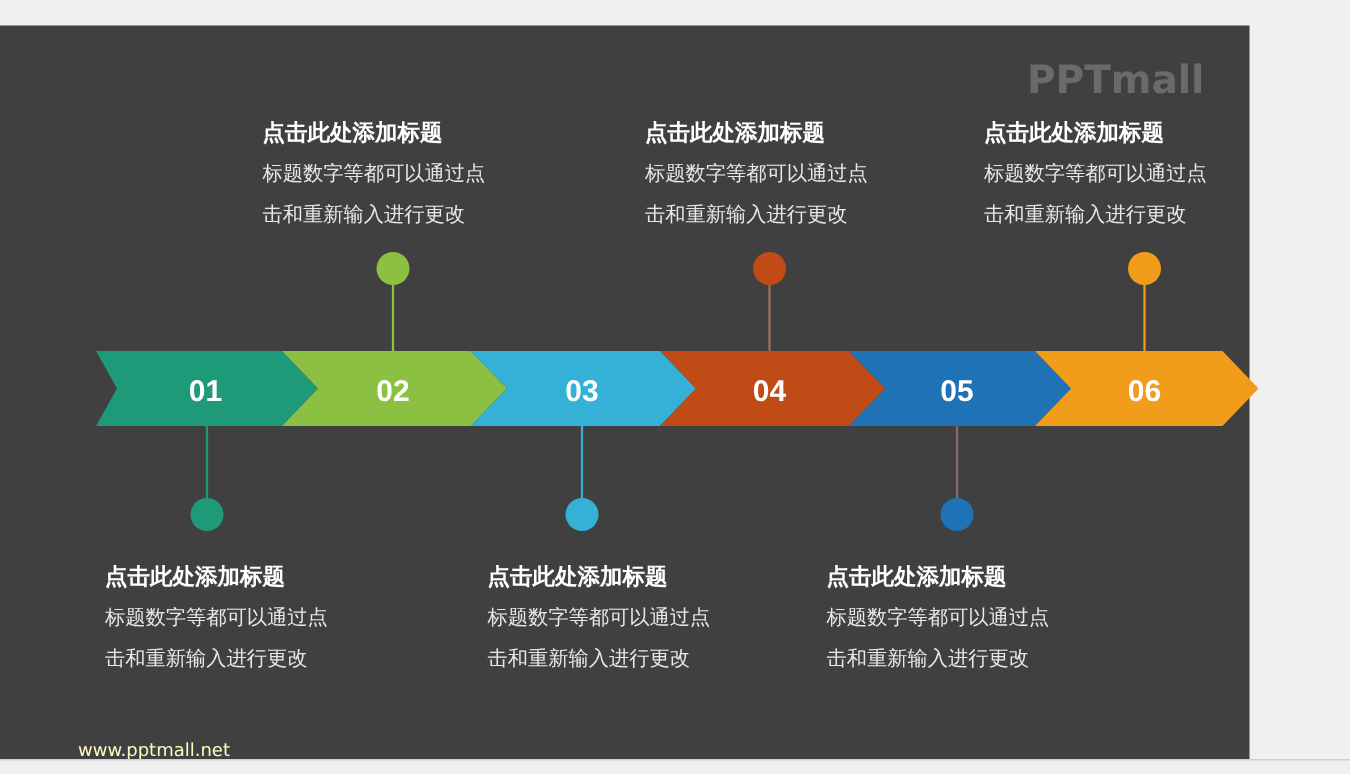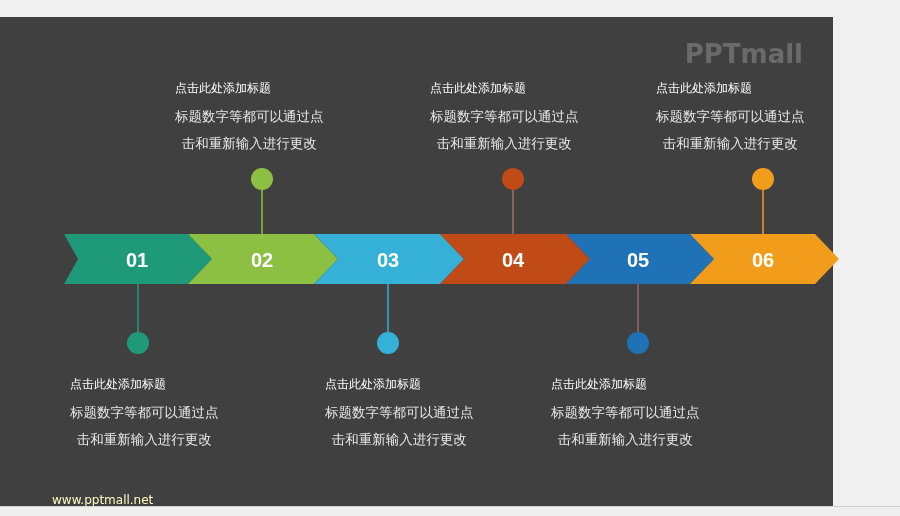--- a/index.html
+++ b/index.html
@@ -5,22 +5,22 @@
     * { margin: 0; padding: 0; box-sizing: border-box; }
     html, body { width: 900px; height: 516px; overflow: hidden; background: #f0f0f0; }
     body { font-family: "DejaVu Sans", "Liberation Sans", sans-serif; position: relative; }
     .slide { position: absolute; left: 0; top: 17px; width: 833px; height: 506px; background: #404040; }
     .bottom-strip { position: absolute; left: 0; top: 506px; width: 900px; height: 10px; background: #efefef; border-top: 1px solid #cfcfcf; }
     .logo { position: absolute; right: 30px; top: 22px; font-family: "DejaVu Sans", sans-serif; font-size: 26px; font-weight: bold; color: #6a6a6a; letter-spacing: 0px; }
     .footer { position: absolute; left: 52px; top: 476px; font-size: 12px; color: #fef9c3; }
     svg.timeline { position: absolute; left: 0; top: 0; }
     .seg-label { font-family: "Liberation Sans", sans-serif; font-weight: bold; font-size: 20px; fill: #ffffff; }
     .textblock { position: absolute; color: #ffffff; }
-    .textblock .title { font-size: 12px; font-weight: normal; line-height: 22px; white-space: nowrap; }
-    .textblock .body { font-size: 13.5px; line-height: 27px; color: #e8e8e8; white-space: nowrap; margin-top: 4px; text-align: center; }
+    .textblock .title { font-size: 15px; font-weight: bold; line-height: 22px; white-space: nowrap; }
+    .textblock .body { font-size: 13.5px; line-height: 27px; color: #e8e8e8; white-space: nowrap; margin-top: 4px; }
   </style>
 </head>
 <body>
 
 <div class="slide">
   <div class="logo">PPTmall</div>
 
   <svg class="timeline" width="900" height="506">
 
     <line x1="138" y1="267" x2="138" y2="320" stroke="#1e9a79" stroke-width="1.5"></line>

